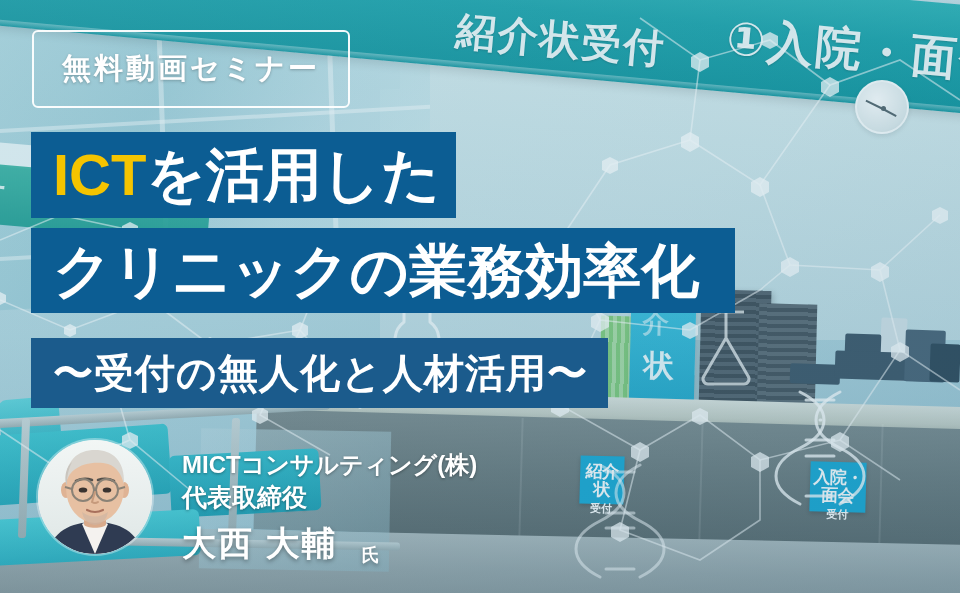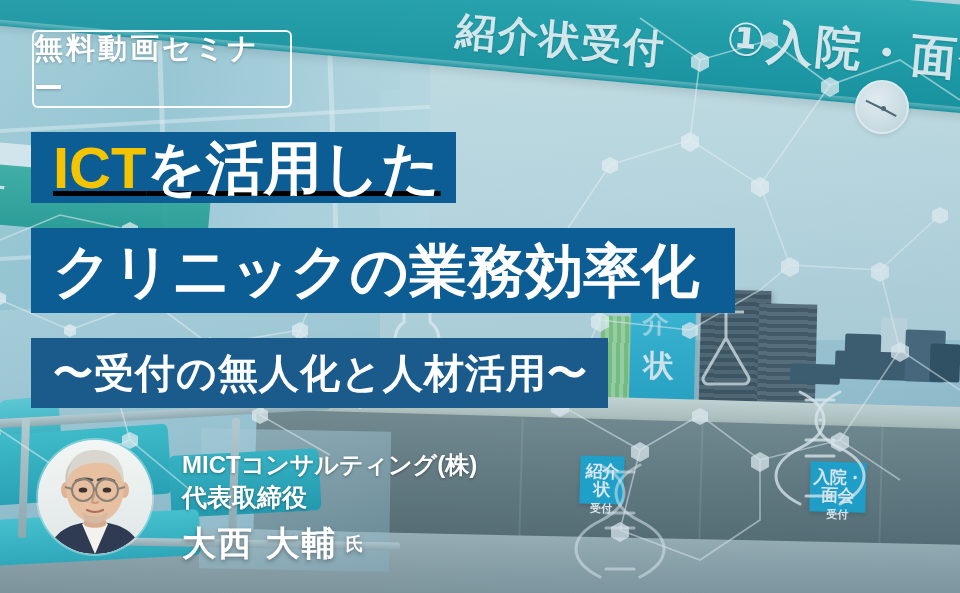--- a/index.html
+++ b/index.html
@@ -211,39 +211,39 @@
   
   .tint{
     position:absolute;inset:0;
     background:linear-gradient(160deg,rgba(120,180,200,.20) 0%,rgba(70,140,170,.16) 45%,rgba(40,110,145,.22) 100%);
   }
 
   
   .content{position:absolute;inset:0;}
 
   .badge{
-    position:absolute;left:32px;top:30px;width:260px;height:78px;
+    position:absolute;left:32px;top:30px;width:318px;height:78px;
     border:2px solid rgba(255,255,255,.95);
     border-radius:6px;
     display:flex;align-items:center;justify-content:center;
   }
   .badge span{
     color:#ffffff;
     font-size:29px;
     font-weight:700;
     letter-spacing:3px;
     text-shadow:0 1px 3px rgba(0,0,0,.25);
   }
 
   .titlebar{
     position:absolute;
     background:#0c5d93;
     display:flex;align-items:center;
   }
-  .tb1{left:31px;top:132px;width:425px;height:71px;padding-left:22px;text-decoration:underline;}
+  .tb1{left:31px;top:132px;width:425px;height:86px;padding-left:22px;}
   .tb2{left:31px;top:228px;width:704px;height:85px;padding-left:22px;}
   .tb3{left:31px;top:338px;width:577px;height:70px;padding-left:22px;background:#1b5b8c;}
 
   .tb-text{
     color:#ffffff;font-weight:700;white-space:nowrap;line-height:1;
   }
   .tb1 .tb-text{font-size:58px;letter-spacing:0px;}
   .tb2 .tb-text{font-size:58px;letter-spacing:0px;}
   .tb3 .tb-text{font-size:40px;letter-spacing:1px;}
   .hl{color:#f5c400;}
@@ -262,21 +262,21 @@
     text-shadow:0 1px 3px rgba(0,0,0,.35);
     white-space:nowrap;
   }
   .sp-role{
     color:#fff;font-size:25px;font-weight:700;line-height:1.28;
     text-shadow:0 1px 3px rgba(0,0,0,.35);
   }
   .sp-name{
     margin-top:8px;color:#fff;font-size:34px;font-weight:700;letter-spacing:2px;
     text-shadow:0 2px 4px rgba(0,0,0,.35);
-    display:flex;align-items:center;gap:8px;
+    display:flex;align-items:flex-end;gap:24px;
   }
   .sp-suffix{font-size:18px;font-weight:700;letter-spacing:0;}
 </style>
 </head>
 <body>
 
 <div class="stage">
 
   <div class="bg">
     <div class="bg-base"></div>

